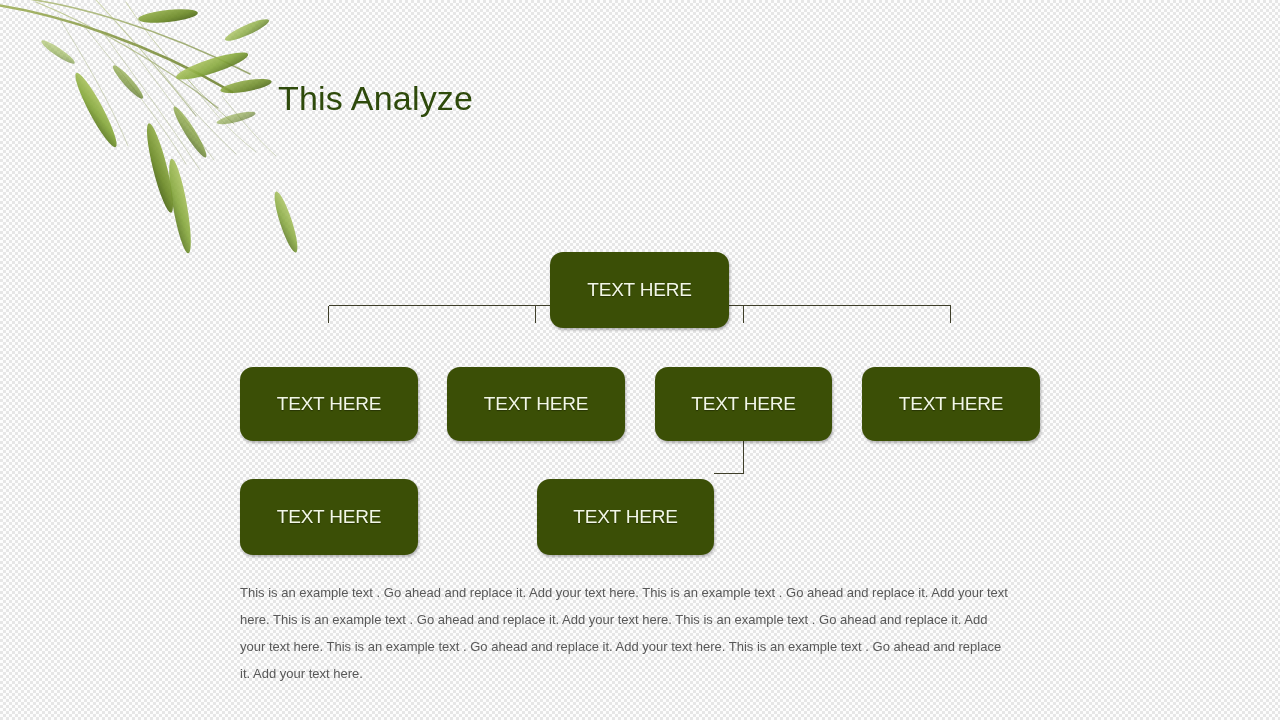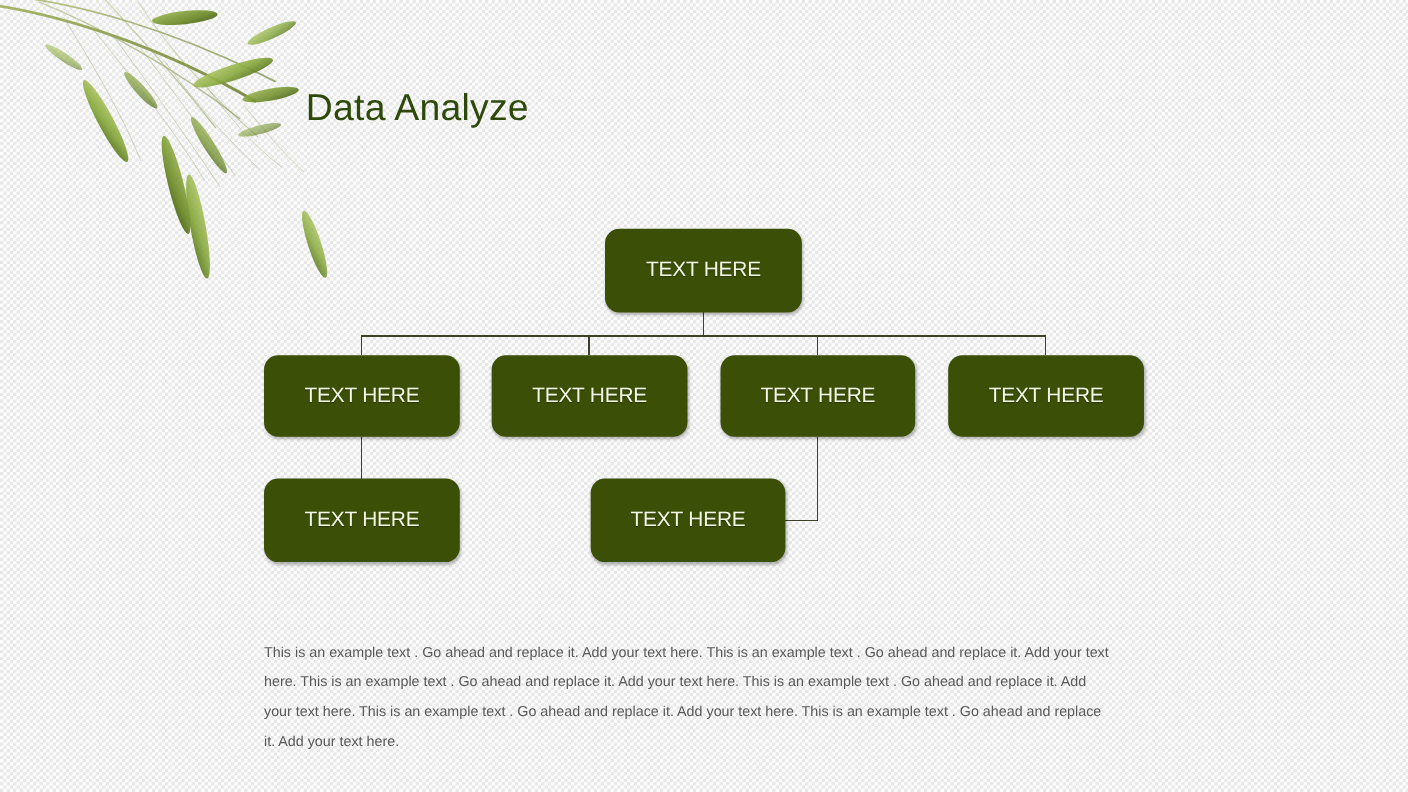--- a/index.html
+++ b/index.html
@@ -72,20 +72,21 @@
   
   .node {
     position: absolute;
     background: #3b4f06;
     border-radius: 13px;
     box-shadow: 1px 2px 3px rgba(0,0,0,.28);
     display: flex;
     align-items: center;
     justify-content: center;
     z-index: 6;
+    margin-top: 44px;
   }
   .node .node-label {
     color: #f2f7e6;
     font-size: 19px;
     font-weight: 400;
     letter-spacing: -0.2px;
     text-shadow: 0 1px 1px rgba(0,0,0,.35);
     white-space: nowrap;
   }
 
@@ -162,21 +163,21 @@
       <ellipse cx="160" cy="168" rx="46" ry="7" fill="url(#leafB)" transform="rotate(76 160 168)" opacity=".93"></ellipse>
       <ellipse cx="180" cy="206" rx="48" ry="7" fill="url(#leafA)" transform="rotate(80 180 206)" opacity=".9"></ellipse>
       <ellipse cx="190" cy="132" rx="30" ry="5" fill="url(#leafB)" transform="rotate(58 190 132)" opacity=".75"></ellipse>
       <ellipse cx="286" cy="222" rx="32" ry="6" fill="url(#leafA)" transform="rotate(72 286 222)" opacity=".85"></ellipse>
       <ellipse cx="128" cy="82" rx="22" ry="4.5" fill="url(#leafB)" transform="rotate(48 128 82)" opacity=".7"></ellipse>
       <ellipse cx="58" cy="52" rx="20" ry="4" fill="url(#leafA)" transform="rotate(34 58 52)" opacity=".6"></ellipse>
       <ellipse cx="236" cy="118" rx="20" ry="4" fill="url(#leafB)" transform="rotate(-14 236 118)" opacity=".6"></ellipse>
     </g>
   </svg>
 
-  <div id="page-title">Data Analyze</div>
+  <div id="page-title">This Analyze</div>
 
   <svg id="connectors" viewBox="0 0 1280 720" xmlns="http://www.w3.org/2000/svg">
     <g stroke="#3f3f2a" stroke-width="1.1" fill="none" shape-rendering="crispEdges">
 
       <path d="M 639.5 284 L 639.5 305.5"></path>
 
       <path d="M 328.5 305.5 L 950.5 305.5"></path>
 
       <path d="M 328.5 305.5 L 328.5 323"></path>
       <path d="M 535.5 305.5 L 535.5 323"></path>

